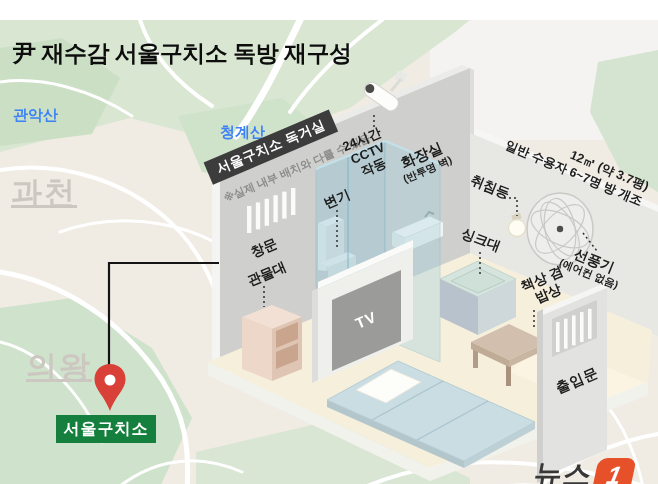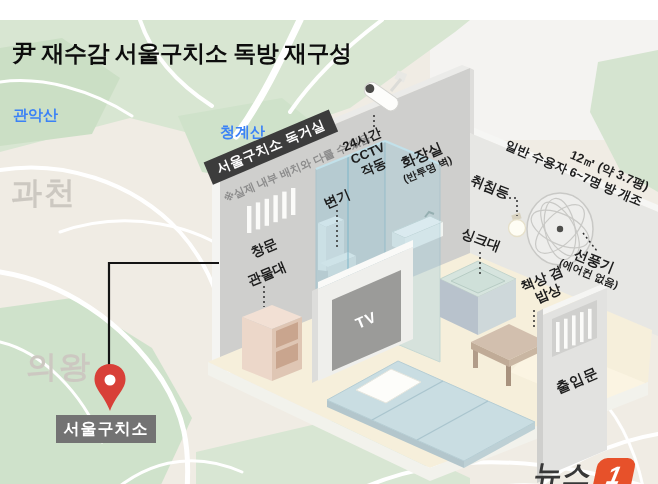--- a/index.html
+++ b/index.html
@@ -15,24 +15,24 @@
     transform-origin:center;line-height:1.15;
   }
   .lbl .sub{display:block;font-weight:600;}
   .pre{white-space:pre-line;text-align:center;}
   .title{
     position:absolute;left:13px;top:18px;font-size:23px;font-weight:800;
     color:#0d0d0d;letter-spacing:-0.5px;
   }
   .map-name{position:absolute;font-weight:700;}
   .green-name{font-size:15px;color:#3b82f6;}
-  .gray-name{font-size:31px;color:#ccc8c1;letter-spacing:2px;font-weight:600;}
+  .gray-name{font-size:31px;color:#ccc8c1;letter-spacing:2px;font-weight:600;text-decoration:underline;}
   .pin-label{
     position:absolute;left:56px;top:395px;width:100px;height:28px;
-    background:#737373;color:#ffffff;font-size:16px;font-weight:700;
+    background:#15803d;color:#ffffff;font-size:16px;font-weight:700;
     display:flex;align-items:center;justify-content:center;letter-spacing:1px;
   }
   .banner{
     position:absolute;background:#3c3c3c;color:#ffffff;font-size:13.5px;
     font-weight:700;padding:3px 10px;letter-spacing:0.5px;transform-origin:center;
   }
   .note{font-size:11px;color:#8c8c8c;font-weight:600;}
   .tv-label{color:#ffffff;font-size:15px;font-weight:600;letter-spacing:1px;}
   .area-block{text-align:right;line-height:1.3;font-size:12.5px;}
   .logo{

